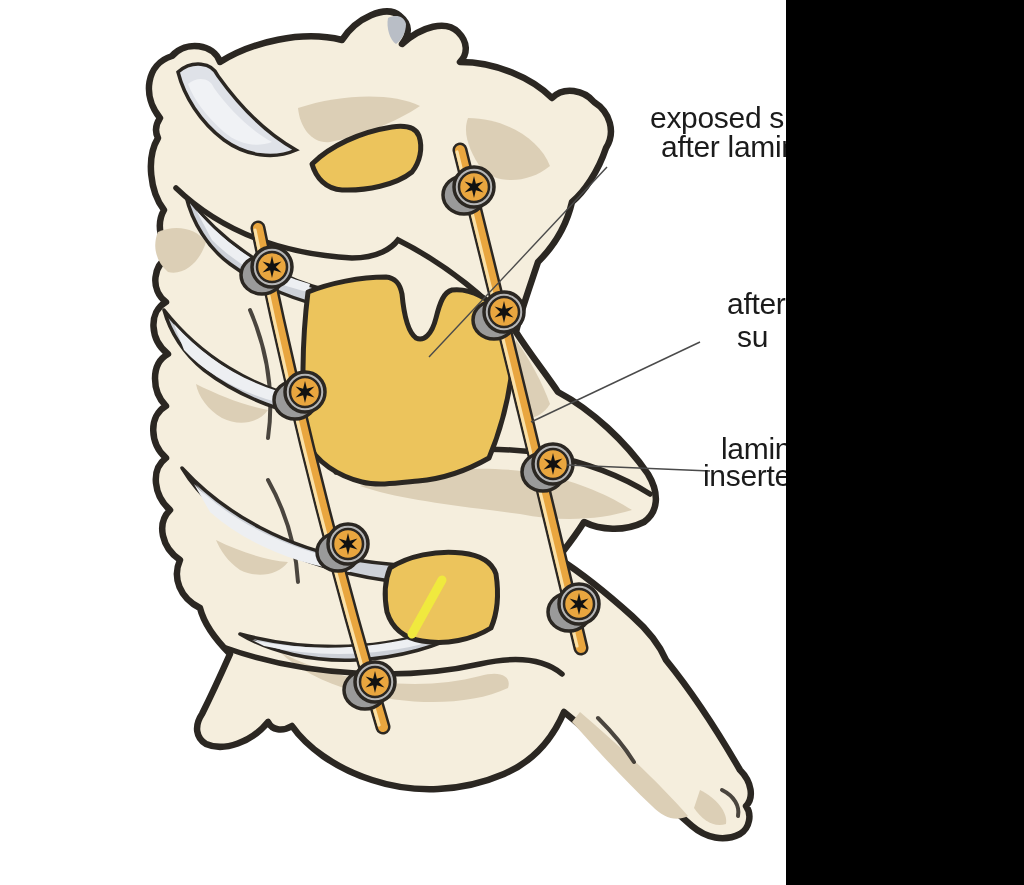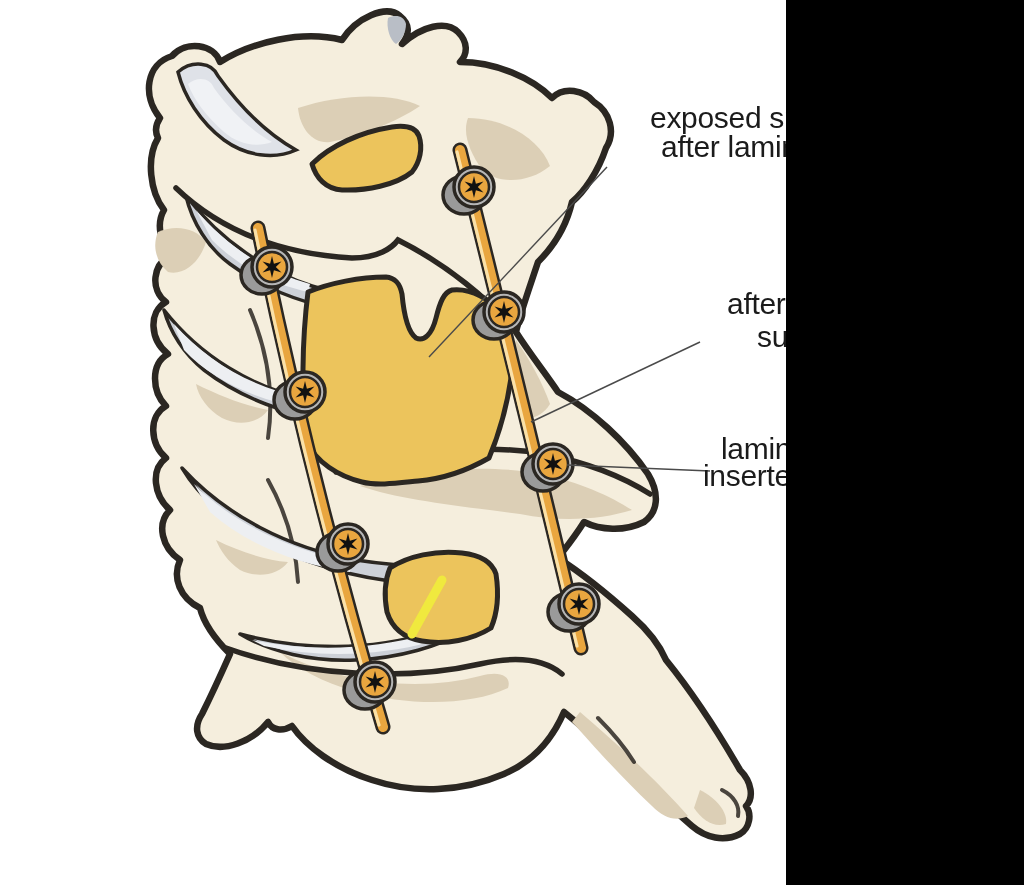--- a/index.html
+++ b/index.html
@@ -185,18 +185,18 @@
     <g>
       <line class="leader" x1="607" y1="167" x2="429" y2="357"></line>
       <line class="leader" x1="700" y1="342" x2="531" y2="422"></line>
       <line class="leader" x1="710" y1="471" x2="567" y2="465"></line>
     </g>
   </svg>
 
   <div class="label" style="left:650px;top:103px;">exposed sp</div>
   <div class="label" style="left:661px;top:132px;">after lamin</div>
   <div class="label" style="left:727px;top:289px;">after</div>
-  <div class="label" style="left:757px;top:322px;text-align:right;">su</div>
+  <div class="label" style="left:737px;top:322px;text-align:right;">su</div>
   <div class="label" style="left:721px;top:434px;">lamin</div>
   <div class="label" style="left:703px;top:461px;">inserte</div>
 
   <div id="black-panel"></div>
 </div>
 
 </body></html>

